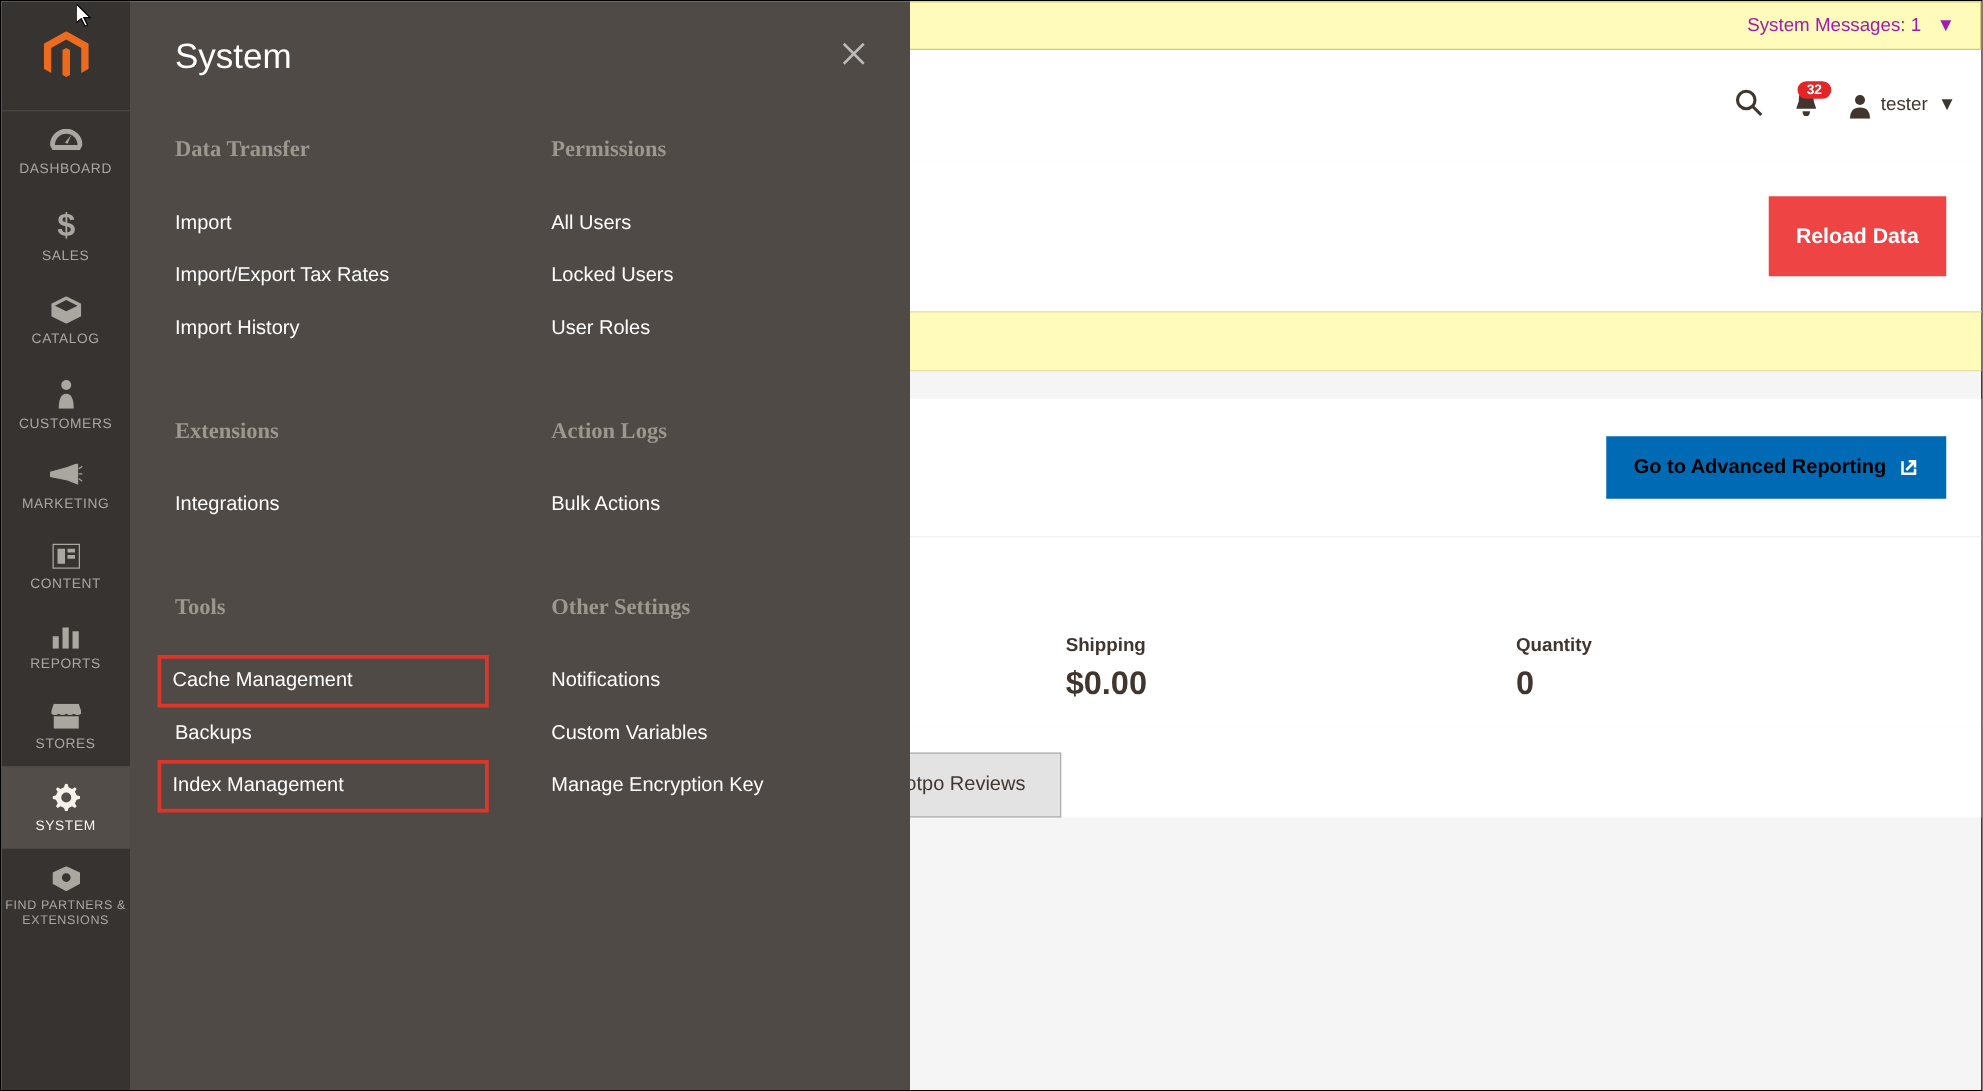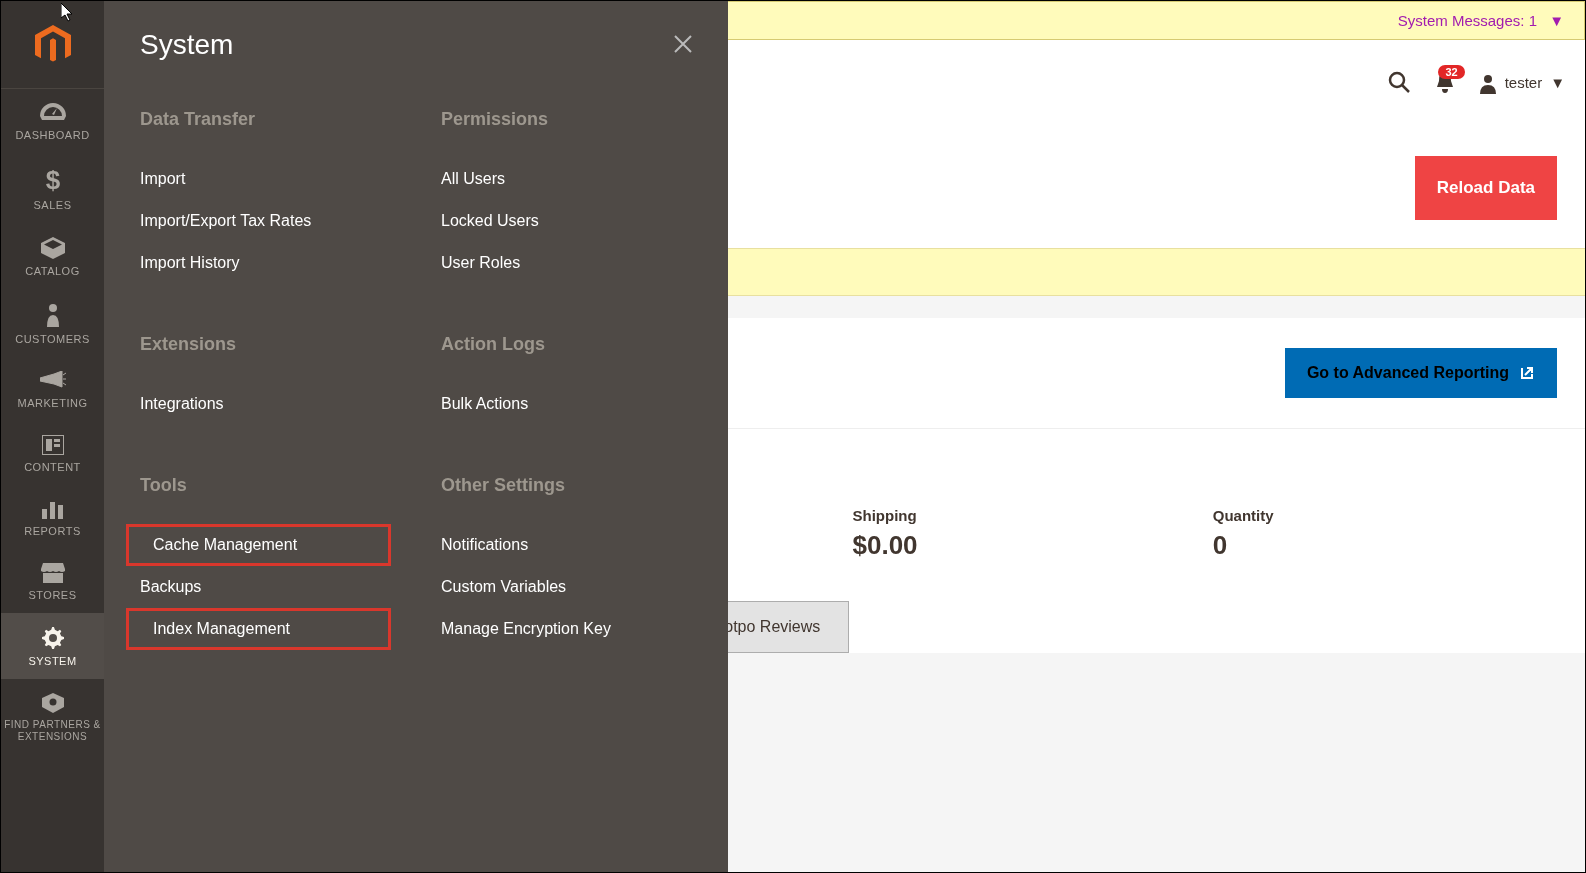--- a/index.html
+++ b/index.html
@@ -15,23 +15,23 @@
 .nav-item.small-text .nav-item-label { font-size: 10px; line-height: 1.2; }
 
 
 .flyout { position: absolute; left: 103px; top: 0; width: 624px; height: 100%; background: #4f4a46; z-index: 90; padding: 28px 36px; color: #fff; }
 .flyout-header { display: flex; justify-content: space-between; align-items: center; margin-bottom: 48px; }
 .flyout-title { font-size: 28px; font-weight: 400; color: #fff; }
 .flyout-close { color: #ccc; cursor: pointer; font-size: 24px; font-weight: 300; }
 .flyout-columns { display: flex; gap: 50px; }
 .flyout-col { flex: 1; }
 .flyout-group { margin-bottom: 50px; }
-.flyout-group-title { color: #9d978e; font-size: 18px; margin-bottom: 28px; font-weight: 600; }
+.flyout-group-title { color: #9d978e; font-size: 18px; margin-bottom: 28px; font-weight: 600; font-family: Liberation Serif, serif; }
 .flyout-link { display: block; color: #fff; font-size: 16px; padding: 12px 14px; margin-left: -14px; cursor: pointer; }
-.flyout-link.highlighted { border: 3px solid #d9372c; padding: 9px 24px; }
+.flyout-link.highlighted { border: 3px solid #d9372c; padding: 9px 9px; }
 
 
 .main { position: absolute; left: 103px; top: 0; right: 0; height: 100%; display: flex; flex-direction: column; }
 
 .sysmsg-bar { background: #fffbbb; border: 1px solid #d6ca72; padding: 10px 20px; display: flex; justify-content: flex-end; align-items: center; color: #333; font-size: 15px; }
 .sysmsg-left { flex: 1; color: #333; }
 .sysmsg-right { color: #a21caf; cursor: pointer; }
 .sysmsg-caret { margin-left: 8px; }
 
 .top-bar { background: #fff; padding: 30px 20px; display: flex; justify-content: flex-end; align-items: center; gap: 24px; }

